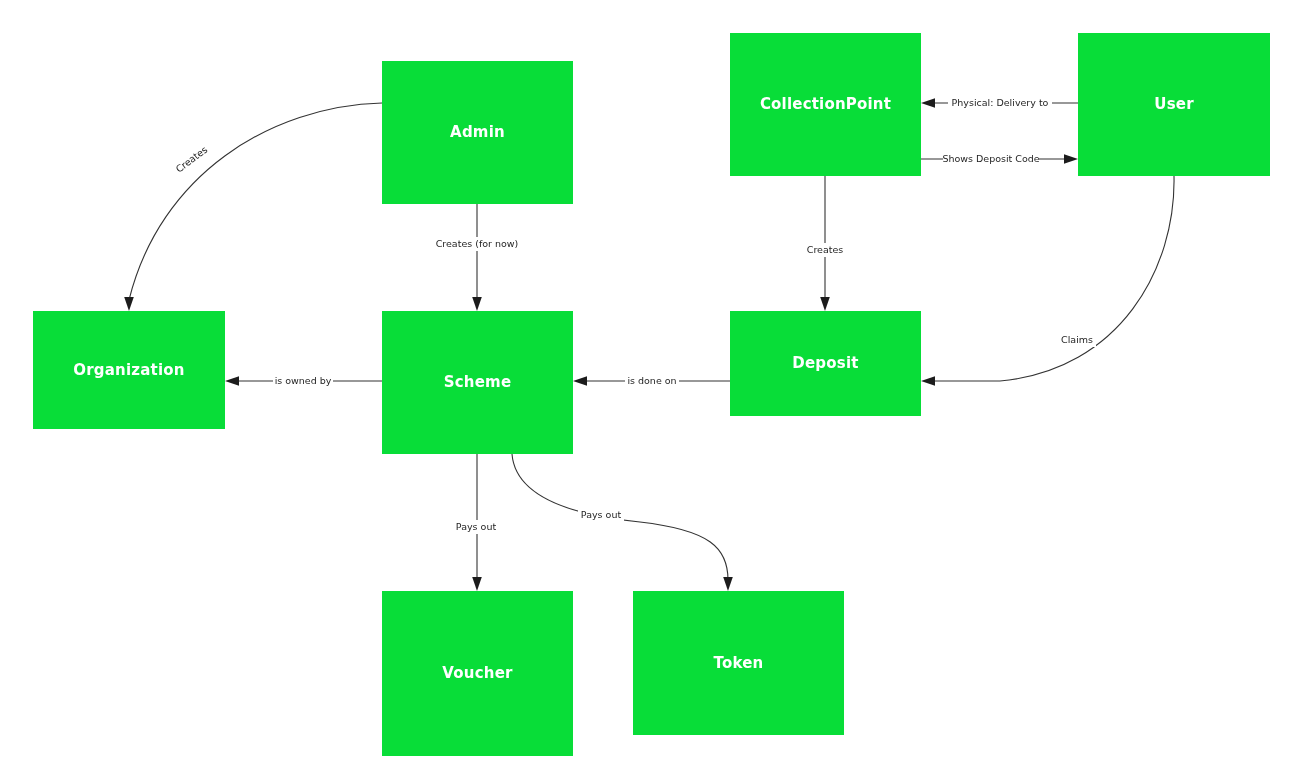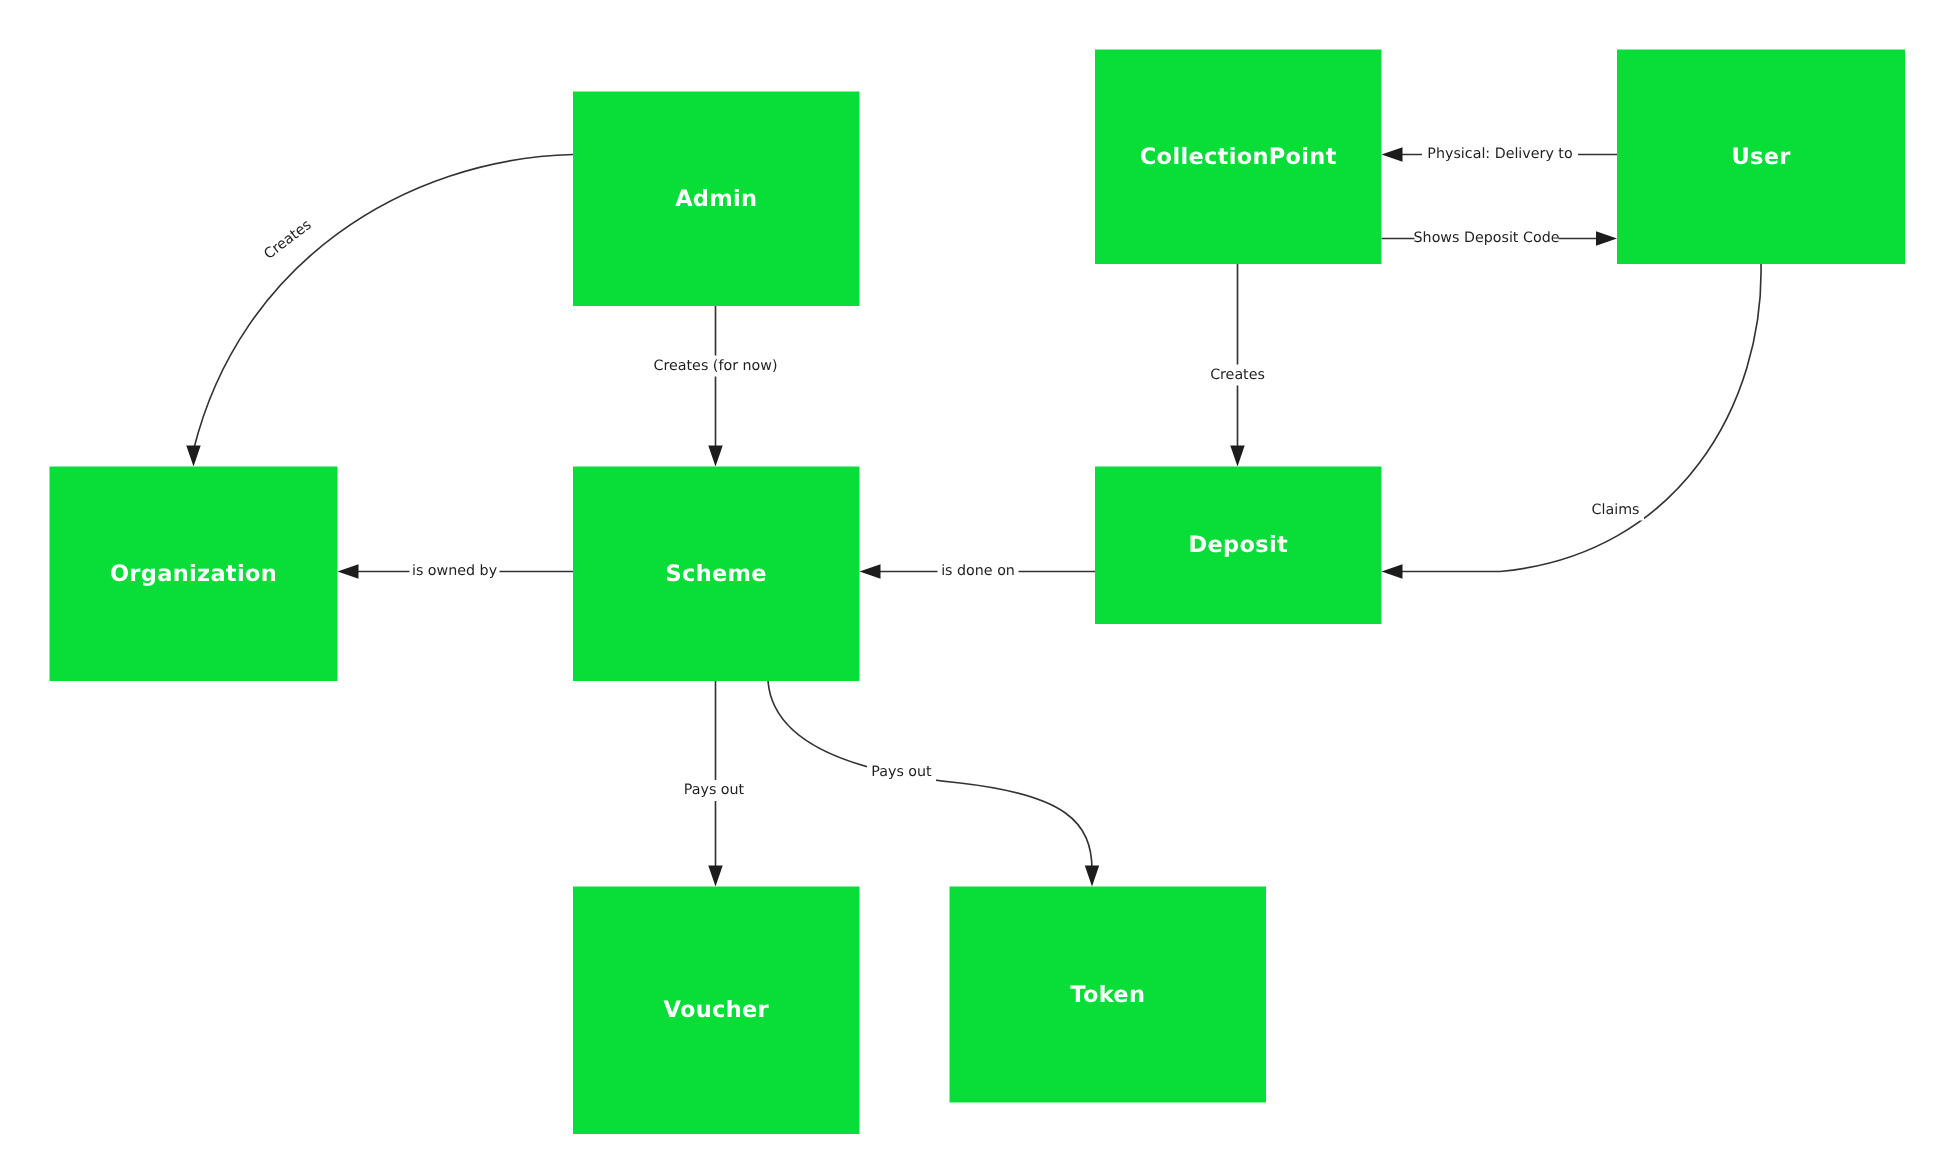--- a/index.html
+++ b/index.html
@@ -178,21 +178,21 @@
   </div>
 
   <div class="node-box" style="left:730px; top:33px; width:191px; height:143px;">
     <span class="node-label">CollectionPoint</span>
   </div>
 
   <div class="node-box" style="left:1078px; top:33px; width:192px; height:143px;">
     <span class="node-label">User</span>
   </div>
 
-  <div class="node-box" style="left:33px; top:311px; width:192px; height:143px;">
+  <div class="node-box" style="left:33px; top:311px; width:192px; height:118px;">
     <span class="node-label">Organization</span>
   </div>
 
   <div class="node-box" style="left:382px; top:311px; width:191px; height:143px;">
     <span class="node-label">Scheme</span>
   </div>
 
   <div class="node-box" style="left:730px; top:311px; width:191px; height:105px;">
     <span class="node-label">Deposit</span>
   </div>

